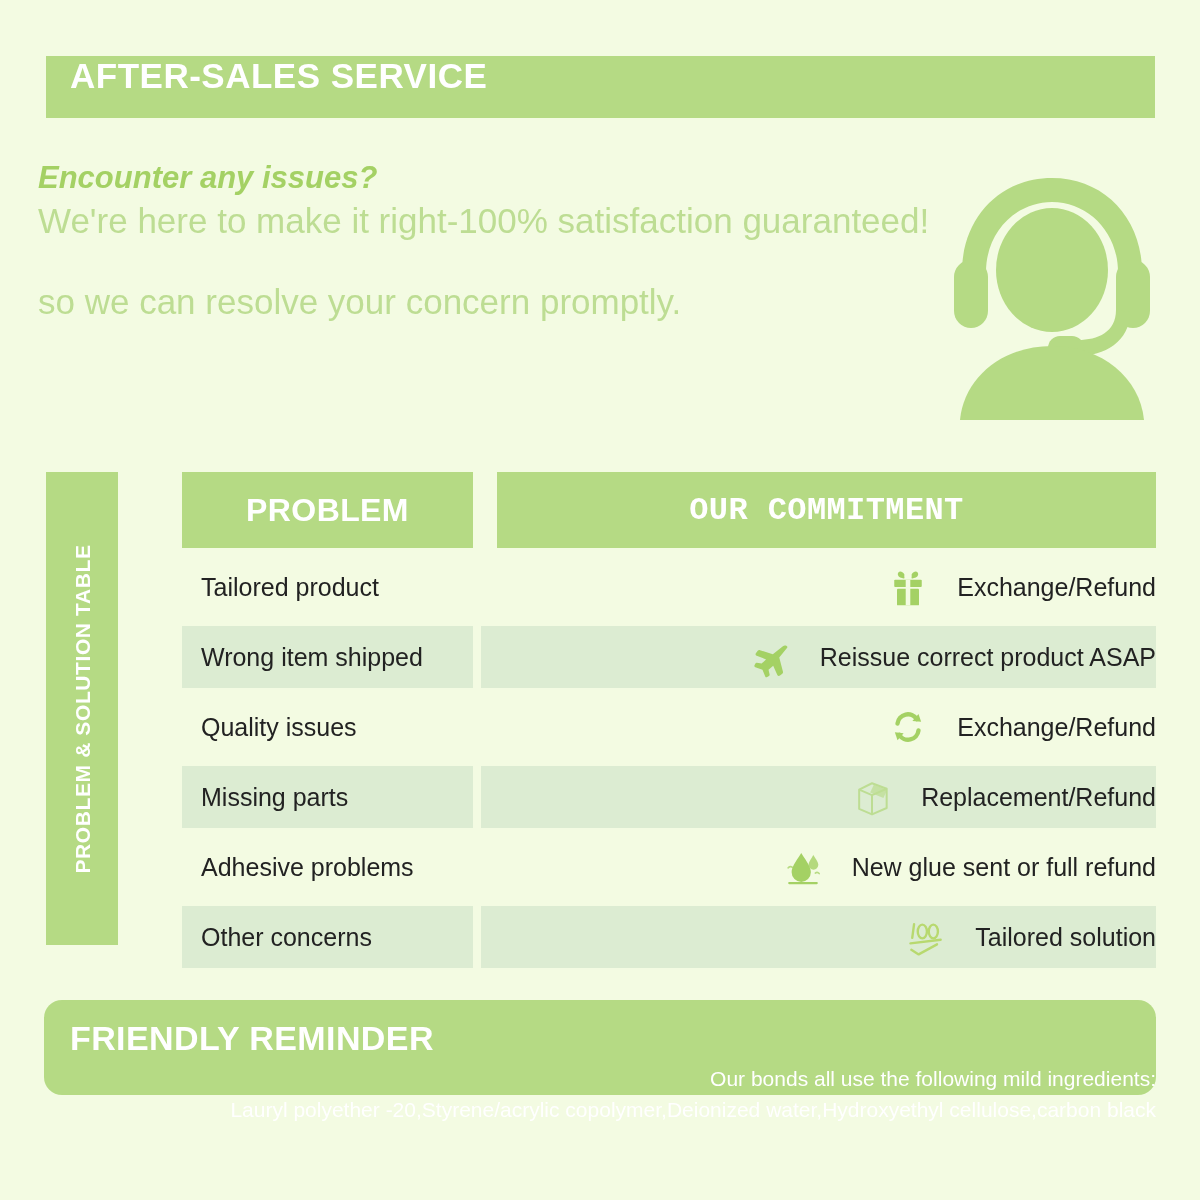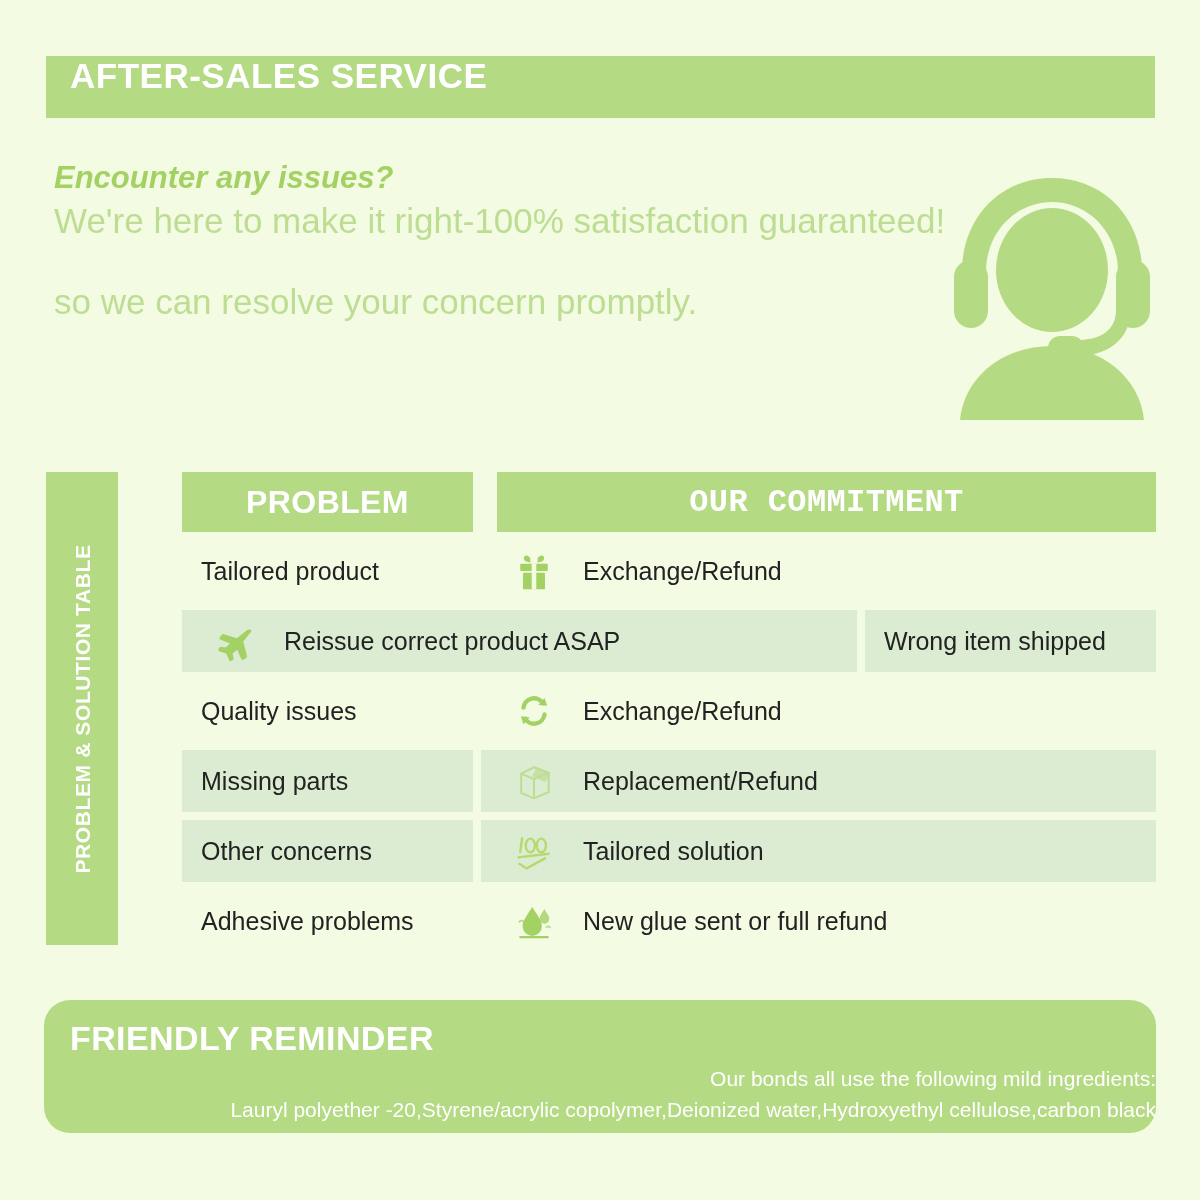--- a/index.html
+++ b/index.html
@@ -29,21 +29,21 @@
     color: #ffffff;
     font-size: 35px;
     font-weight: bold;
     letter-spacing: 0.5px;
     padding-left: 24px;
   }
 
   
   .intro {
     position: absolute;
-    left: 54px;
+    left: 38px;
     top: 158px;
     width: 900px;
   }
   .intro-strong {
     color: #a4d164;
     font-size: 31px;
     font-weight: bold;
     font-style: italic;
     line-height: 1.28;
     white-space: nowrap;
@@ -97,21 +97,21 @@
 
   .table-body {
     position: absolute;
     left: 136px;
     top: 0px;
     right: 0px;
   }
   .thead {
     display: flex;
     gap: 24px;
-    height: 60px;
+    height: 76px;
   }
   .th {
     background: #b5da84;
     display: flex;
     align-items: center;
     justify-content: center;
     color: #ffffff;
     font-size: 32px;
     font-weight: bold;
     letter-spacing: 0.4px;
@@ -133,42 +133,43 @@
   }
   .cell.problem {
     width: 291px;
     padding-left: 19px;
     box-sizing: border-box;
   }
   .cell.commit {
     flex: 1;
     padding-left: 14px;
     box-sizing: border-box;
+    justify-content: flex-end;
   }
   .row.shaded .cell { background: #dcecd2; }
 
   .commit-icon {
     width: 78px;
     min-width: 78px;
     height: 58px;
     display: flex;
     align-items: center;
     justify-content: center;
   }
   .commit-text { padding-left: 10px; }
 
   
   .reminder {
     position: absolute;
     left: 44px;
     top: 1000px;
     width: 1112px;
-    height: 133px;
+    height: 95px;
     background: #b5da84;
-    border-radius: 26px;
+    border-radius: 18px;
     box-sizing: border-box;
     padding: 20px 0 0 26px;
   }
   .reminder-title {
     color: #ffffff;
     font-size: 34px;
     font-weight: bold;
     letter-spacing: 0.4px;
     line-height: 1.1;
   }
@@ -240,31 +241,31 @@
               <rect x="12" y="26" width="24" height="18" rx="1"></rect>
               <rect x="21.5" y="16" width="5" height="28" fill="#f3fbe2"></rect>
             </g>
           </svg>
         </span>
         <span class="commit-text">Exchange/Refund</span>
       </div>
     </div>
 
     <div class="row shaded">
+      <div class="cell problem">Wrong item shipped</div>
       <div class="cell commit">
         <span class="commit-icon">
           <svg viewBox="0 0 48 48" width="44" height="44" aria-hidden="true">
             <g fill="#a4d164">
               <path d="M42 13c-1.2-1.6-3.5-1.9-5-.6L26 21 12 16.5c-.9-.3-1.9 0-2.5.8l-2 2.6c-.7 1-.3 2.4.9 2.8l10.2 3.9-4.8 4.6-5.2-.9c-.7-.1-1.3.2-1.6.8l-1 2c-.4.8 0 1.8.9 2.1l7.8 2.6 3 7.4c.3.9 1.4 1.2 2.2.7l1.9-1.2c.5-.3.8-.9.7-1.5l-1.2-5.3 5.1-4.3 4.5 10c.5 1.2 1.9 1.5 2.9.7l2.5-2.1c.8-.6 1-1.6.7-2.5L33 24.5l8.4-10.2c.3-.4.4-.9.6-1.3z"></path>
             </g>
           </svg>
         </span>
         <span class="commit-text">Reissue correct product ASAP</span>
       </div>
-      <div class="cell problem">Wrong item shipped</div>
     </div>
 
     <div class="row">
       <div class="cell problem">Quality issues</div>
       <div class="cell commit">
         <span class="commit-icon">
           <svg viewBox="0 0 48 48" width="42" height="42" aria-hidden="true">
             <g fill="none" stroke="#a4d164" stroke-width="5" stroke-linecap="round">
               <path d="M12 20 A 12 12 0 0 1 34 15"></path>
               <path d="M36 28 A 12 12 0 0 1 14 33"></path>
@@ -286,20 +287,40 @@
           <svg viewBox="0 0 48 48" width="44" height="44" aria-hidden="true">
             <g fill="none" stroke="#bddd93" stroke-width="2.2" stroke-linejoin="round">
               <path d="M10 16 L24 9 L40 15 L40 36 L24 43 L10 37 Z"></path>
               <path d="M10 16 L24 22 L40 15"></path>
               <path d="M24 22 L24 43"></path>
             </g>
             <path d="M26 10.5 L40.5 16 L36.5 25 L22 19 Z" fill="#bddd93" opacity="0.75"></path>
           </svg>
         </span>
         <span class="commit-text">Replacement/Refund</span>
+      </div>
+    </div>
+
+    <div class="row">
+      <div class="cell problem">Adhesive problems</div>
+      <div class="cell commit">
+        <span class="commit-icon">
+          <svg viewBox="0 0 48 48" width="42" height="42" aria-hidden="true">
+            <g fill="#a4d164">
+              <path d="M22 8 C 15 19, 11 24, 11 30 a 11 11 0 0 0 22 0 c 0-6-4-11-11-22z"></path>
+              <path d="M36 10 C 32.5 16, 30.5 18.5, 30.5 21.5 a 5.5 5.5 0 0 0 11 0 c 0-3-2-5.5-5.5-11z" opacity="0.8"></path>
+            </g>
+            <g stroke="#a4d164" stroke-width="1.8" stroke-linecap="round" fill="none" opacity="0.75">
+              <path d="M7 25 q 2.5 -2.5 5 -.5"></path>
+              <path d="M38 31 q 2.5 -2 4.5 .5"></path>
+            </g>
+            <rect x="7" y="41" width="34" height="2.6" rx="1.3" fill="#a4d164"></rect>
+          </svg>
+        </span>
+        <span class="commit-text">New glue sent or full refund</span>
       </div>
     </div>
 
     <div class="row shaded">
       <div class="cell problem">Other concerns</div>
       <div class="cell commit">
         <span class="commit-icon">
           <svg viewBox="0 0 48 48" width="44" height="44" aria-hidden="true">
             <g fill="none" stroke="#b8d96f" stroke-width="2.6" stroke-linecap="round" stroke-linejoin="round">
               <path d="M11 10 L9 25"></path>
@@ -307,40 +328,20 @@
               <ellipse cx="32" cy="18" rx="5" ry="7.5"></ellipse>
               <path d="M7 31 L40 27"></path>
               <path d="M8 38 L16 43 L36 32"></path>
             </g>
           </svg>
         </span>
         <span class="commit-text">Tailored solution</span>
       </div>
     </div>
 
-    <div class="row">
-      <div class="cell problem">Adhesive problems</div>
-      <div class="cell commit">
-        <span class="commit-icon">
-          <svg viewBox="0 0 48 48" width="42" height="42" aria-hidden="true">
-            <g fill="#a4d164">
-              <path d="M22 8 C 15 19, 11 24, 11 30 a 11 11 0 0 0 22 0 c 0-6-4-11-11-22z"></path>
-              <path d="M36 10 C 32.5 16, 30.5 18.5, 30.5 21.5 a 5.5 5.5 0 0 0 11 0 c 0-3-2-5.5-5.5-11z" opacity="0.8"></path>
-            </g>
-            <g stroke="#a4d164" stroke-width="1.8" stroke-linecap="round" fill="none" opacity="0.75">
-              <path d="M7 25 q 2.5 -2.5 5 -.5"></path>
-              <path d="M38 31 q 2.5 -2 4.5 .5"></path>
-            </g>
-            <rect x="7" y="41" width="34" height="2.6" rx="1.3" fill="#a4d164"></rect>
-          </svg>
-        </span>
-        <span class="commit-text">New glue sent or full refund</span>
-      </div>
-    </div>
-
   </div>
 </div>
 
 <div class="reminder">
   <div class="reminder-title">FRIENDLY REMINDER</div>
   <div class="reminder-lines">
     <div class="reminder-line">Our bonds all use the following mild ingredients:</div>
     <div class="reminder-line">Lauryl polyether -20,Styrene/acrylic copolymer,Deionized water,Hydroxyethyl cellulose,carbon black</div>
   </div>
 </div>

